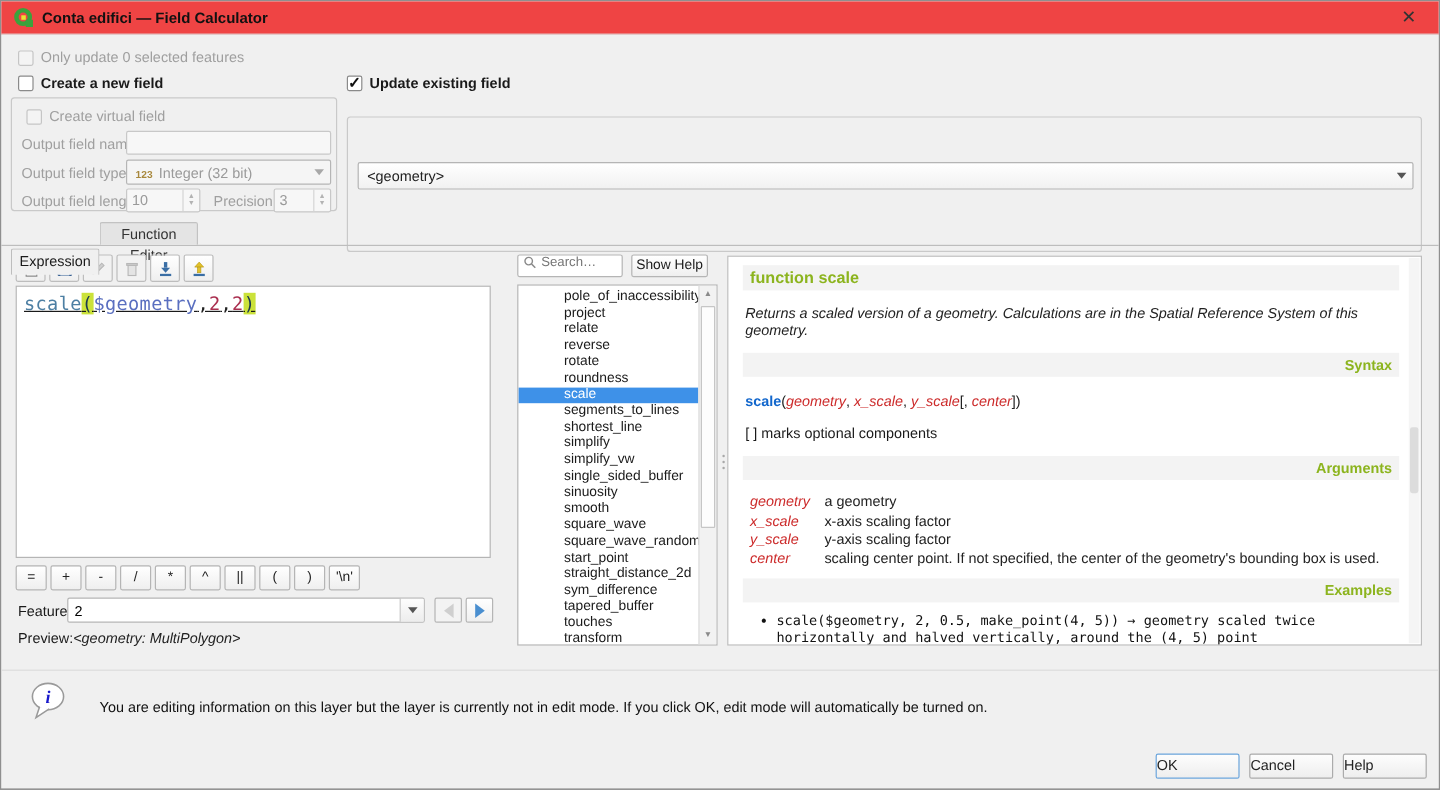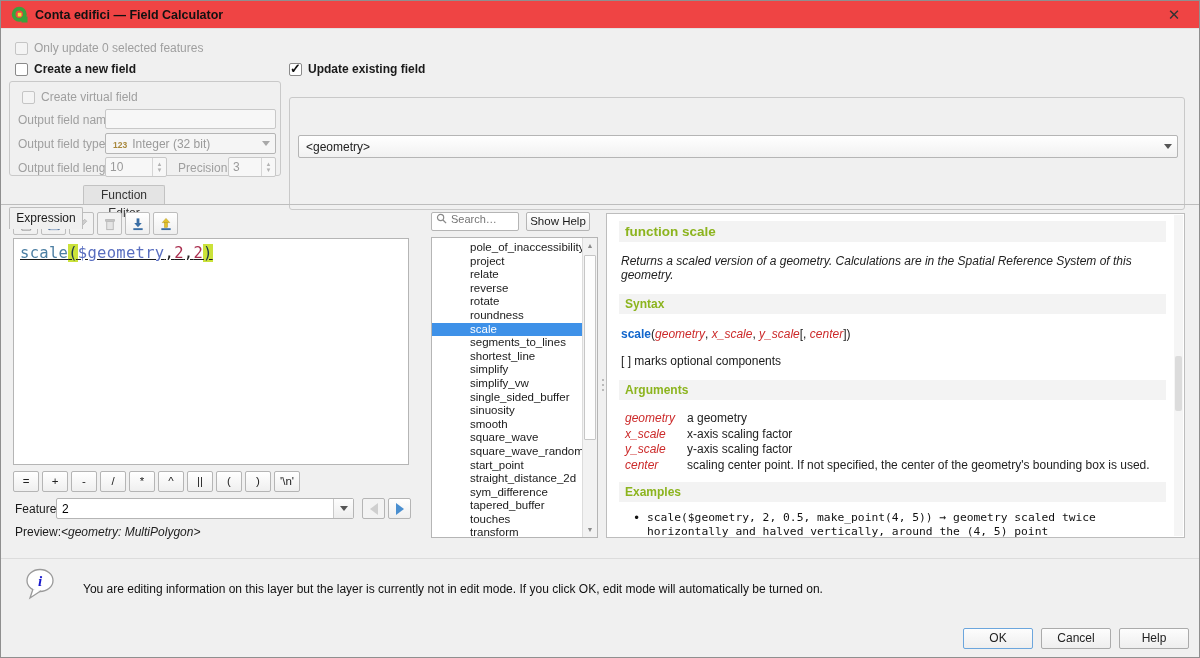--- a/index.html
+++ b/index.html
@@ -79,40 +79,40 @@
   .vscroll .arr { position:absolute; left:0; width:100%; height:15px; font-size:7px; color:#8a8a8a; text-align:center; line-height:15px; }
   .vscroll .arr.up { top:0; }
   .vscroll .arr.dn { bottom:0; }
   .vscroll .thumb { position:absolute; left:1px; width:12px; background:#fdfdfd; border:1px solid #c6c6c6; border-radius:1px; }
   .splitter-dots { position:absolute; left:600px; top:378px; width:4px; display:flex; flex-direction:column; gap:3px; align-items:center; }
   .splitter-dots i { width:2px; height:2px; background:#a8a8a8; border-radius:50%; }
   
   .help-panel { position:absolute; left:605px; top:212px; width:579px; height:325px; background:#fff; border:1px solid #bdbdbd; padding:7px 10px 7px 12px; overflow:hidden; }
   .help-band { background:#f3f3f3; padding:3px 6px; font-weight:bold; color:#8cb41e; margin-right:8px; }
   .help-title { font-size:13.5px; }
-  .help-sub { font-size:12px; margin-top:12px; }
+  .help-sub { font-size:12px; margin-top:12px;text-align:right; }
   .help-desc { font-size:12px; margin:12px 2px 0 2px; color:#222;font-style:italic; }
   .syntax-line { margin:13px 2px 0 2px; font-size:12px; color:#222; }
   .syntax-line .fn { color:#1166cc; font-weight:bold; }
   .syntax-line .param { color:#cc2a2a; font-style:italic; }
   .opt-note { margin:13px 2px 0 2px; font-size:12px; }
   .args { margin:11px 2px 0 6px; }
   .arg-row { display:flex; font-size:12px; line-height:15.5px; }
   .arg-row .aname { width:62px; flex:none; color:#cc2a2a; font-style:italic; }
   .arg-row .adesc { color:#222; }
   .examples { margin:9px 0 0 14px; list-style:none; }
   .examples li { font-family:"DejaVu Sans Mono", monospace; font-size:11.3px; line-height:14px; color:#111; padding-left:14px; position:relative; }
   .examples li::before { content:"•"; position:absolute; left:0; top:0; font-size:12px; }
   .help-vscroll { position:absolute; right:1px; top:1px; bottom:1px; width:9px; background:#f5f5f5; }
   .help-vscroll .thumb { position:absolute; left:1px; width:7px; top:44%; height:17%; background:#dcdcdc; border-radius:2px; }
   
   .bottom-sep { position:absolute; left:0; top:557px; width:100%; border-top:1px solid #dcdcdc; }
   .notice-icon { position:absolute; left:22px; top:566px; }
   .notice-text { position:absolute; left:82px; top:581px; font-size:12px; color:#111; }
-  .dlg-btn { position:absolute; top:627px; width:70px; height:21px; background:linear-gradient(#fdfdfd,#eeeeee); border:1px solid #ababab; border-radius:2px; font-size:12px; text-align:center; line-height:19px; color:#222; }
+  .dlg-btn { position:absolute; top:627px; width:70px; height:21px; background:linear-gradient(#fdfdfd,#eeeeee); border:1px solid #ababab; border-radius:2px; font-size:12px; text-align:left; line-height:19px; color:#222; }
   .dlg-btn.ok { left:962px; border-color:#6ca6dd; }
   .dlg-btn.cancel { left:1040px; }
   .dlg-btn.help { left:1118px; }
 </style>
 </head>
 <body>
 
 <div class="dialog">
 
   <div class="titlebar">

